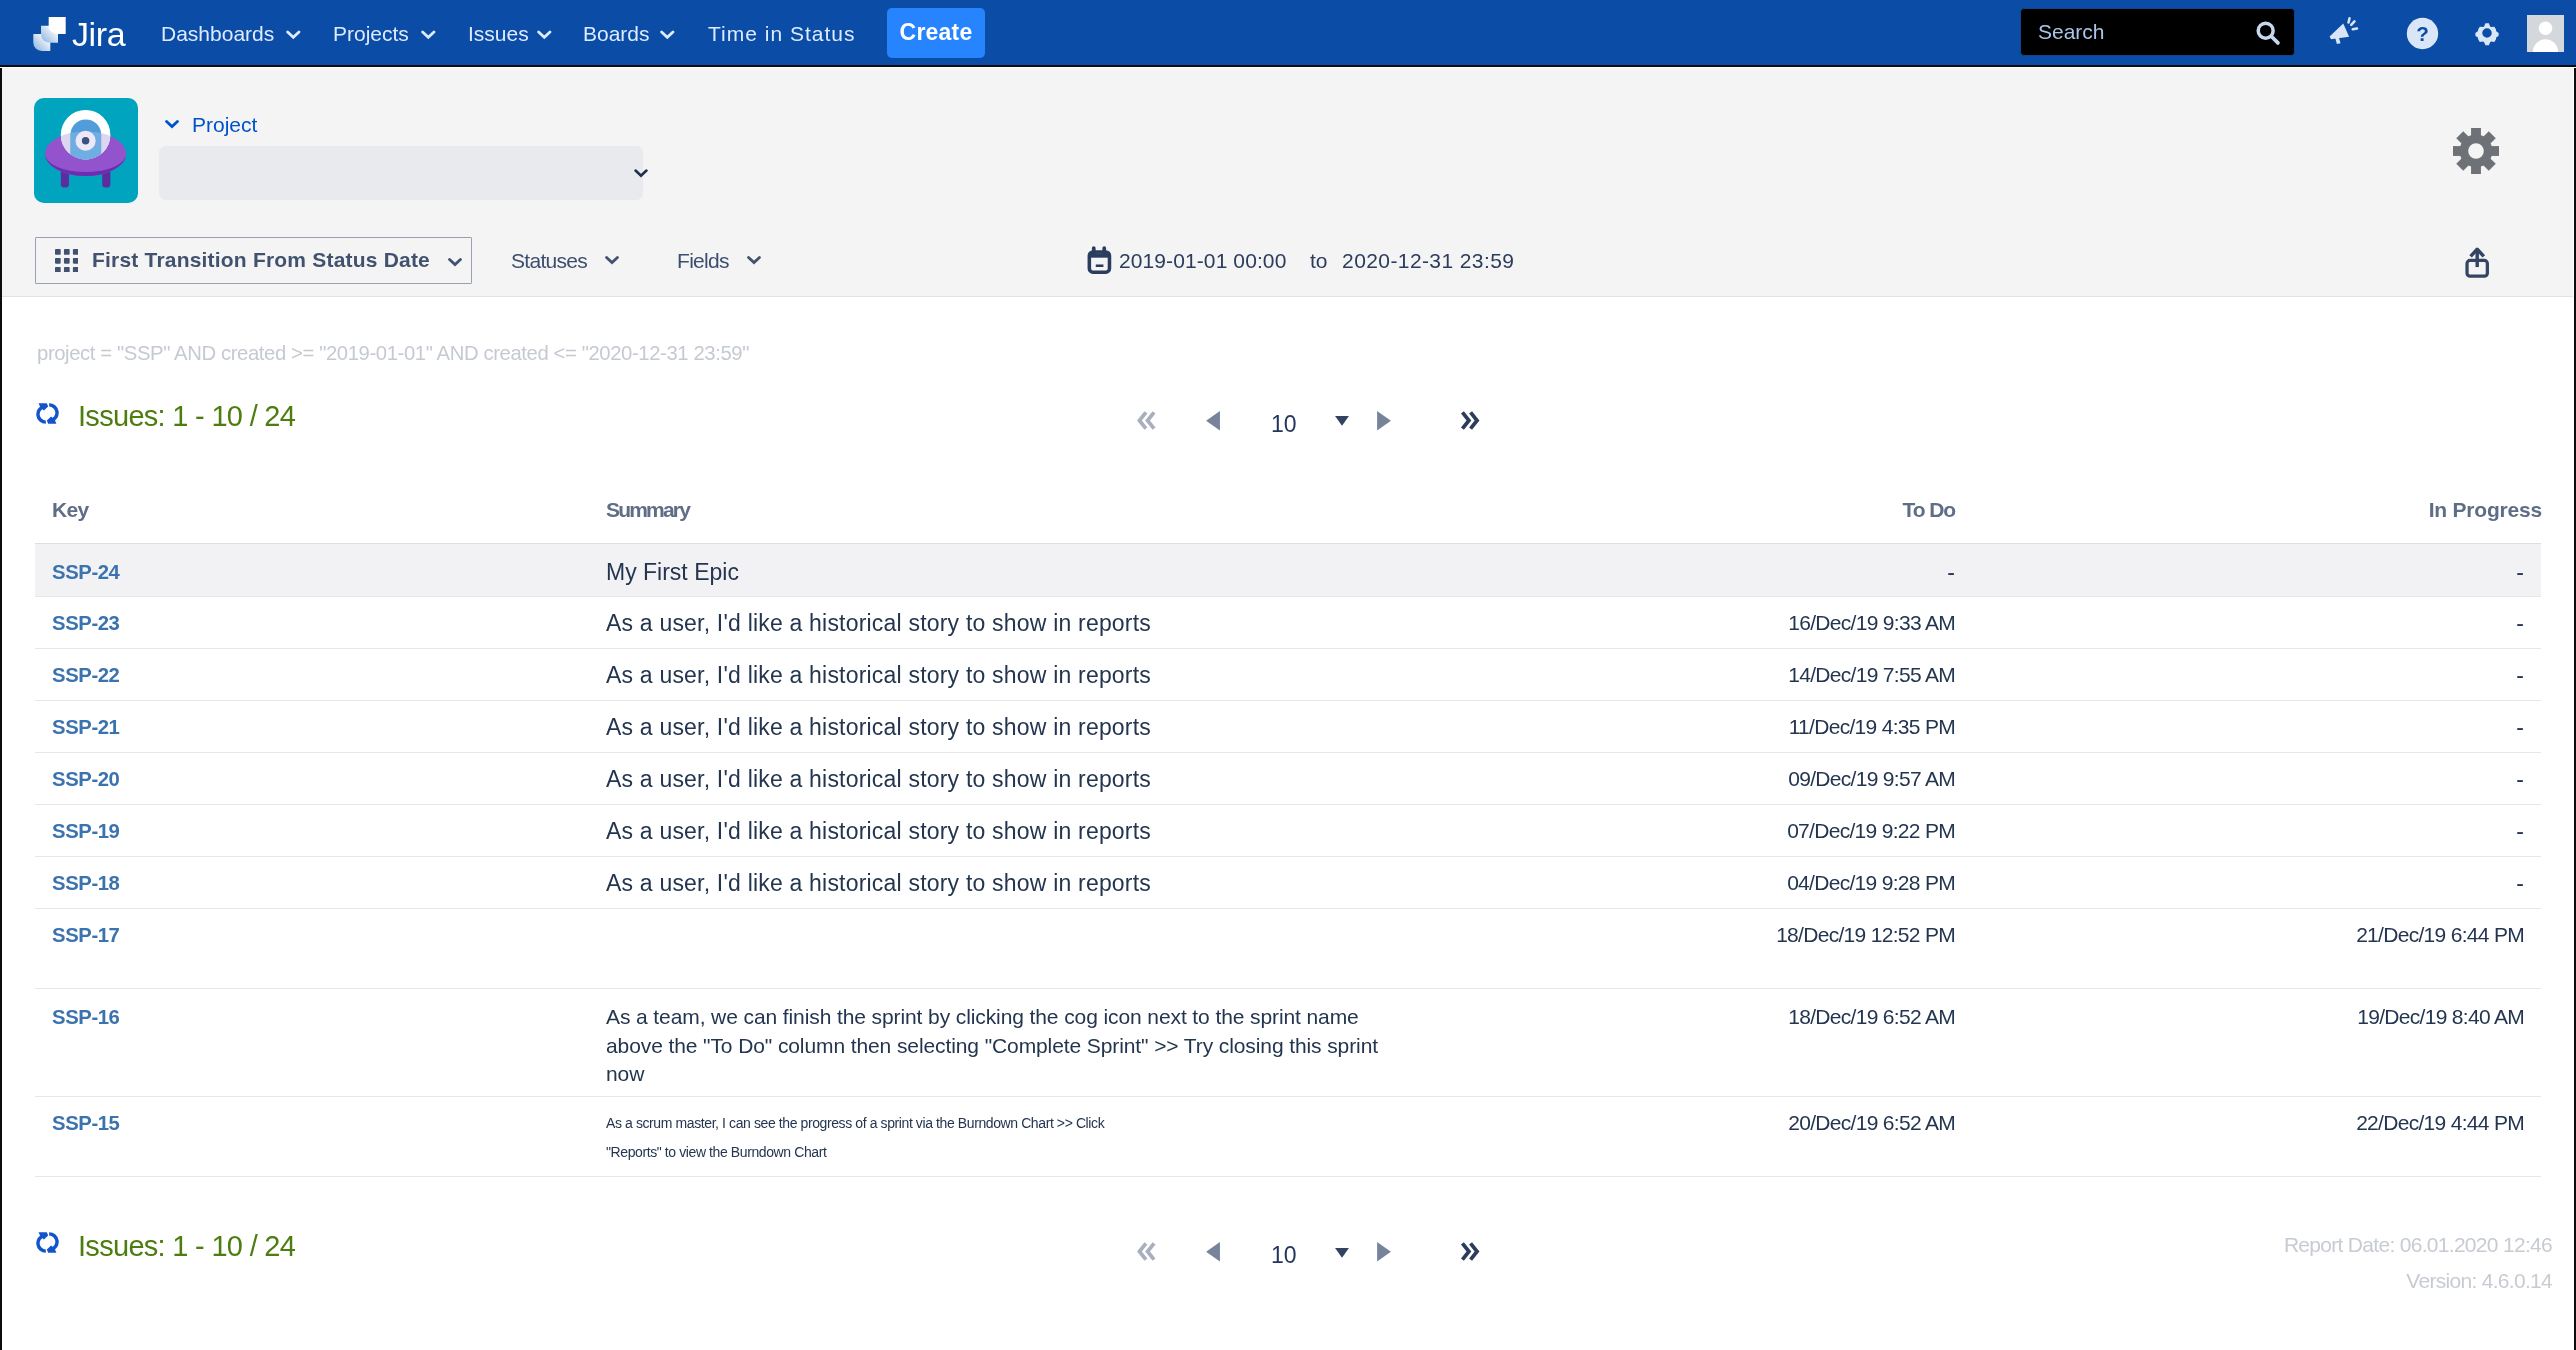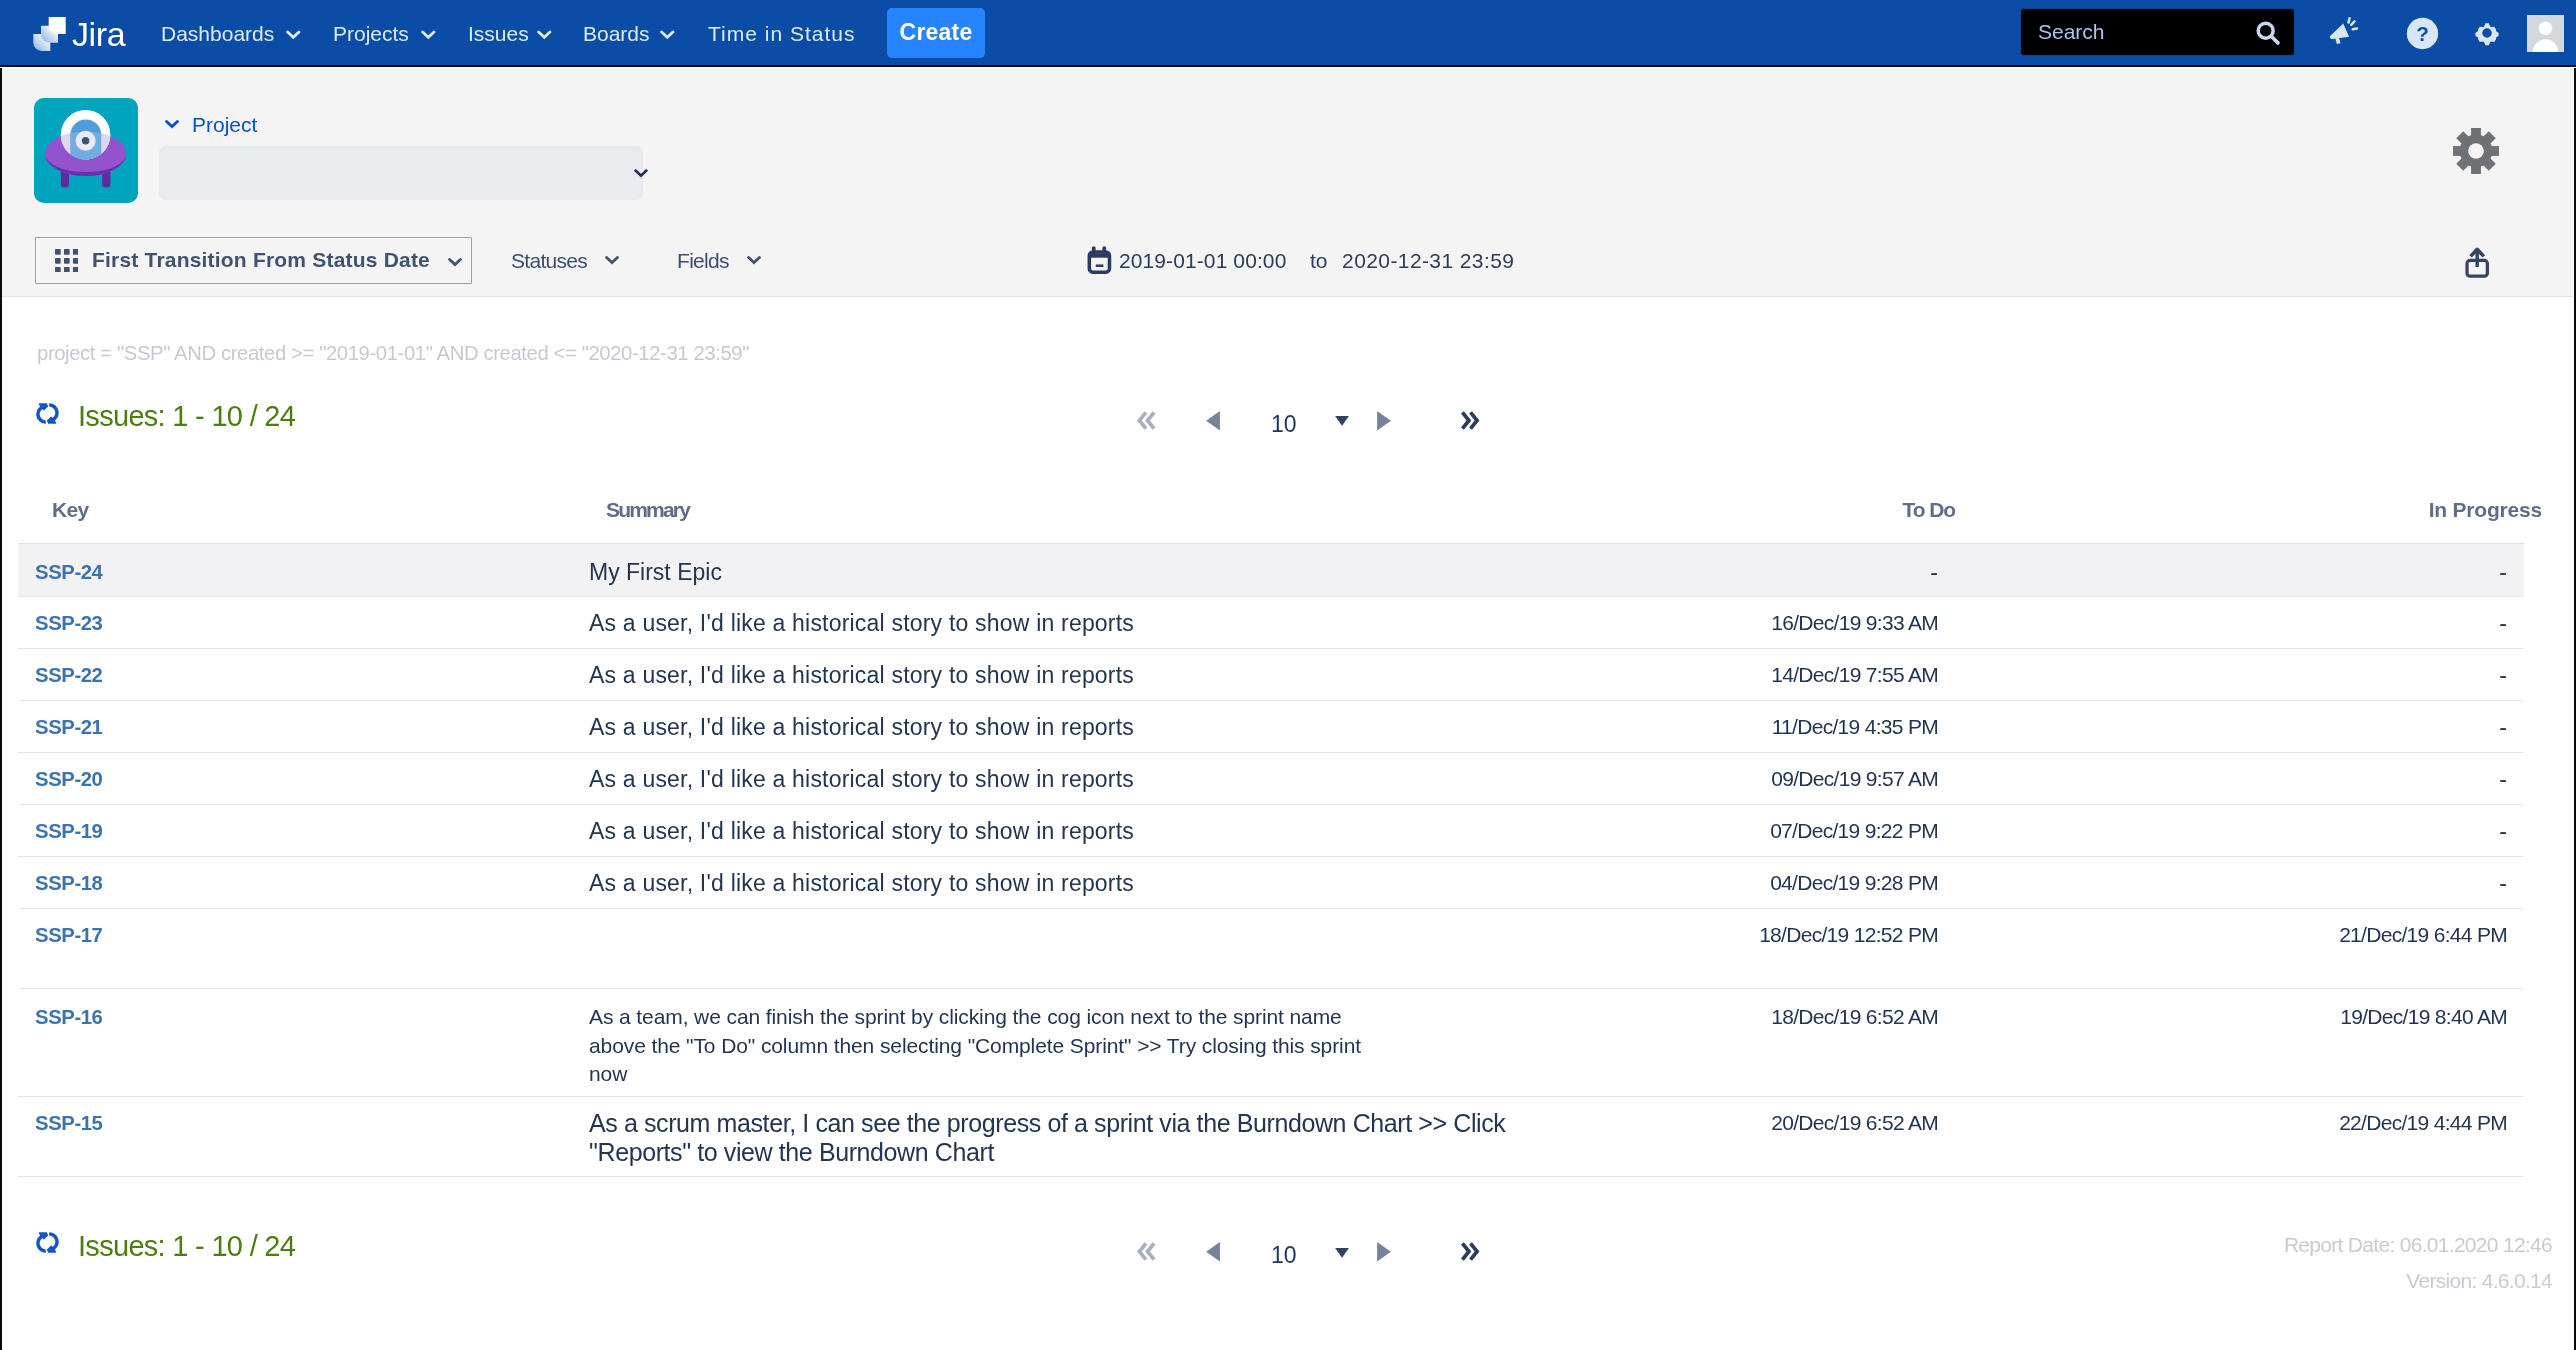--- a/index.html
+++ b/index.html
@@ -29,26 +29,26 @@
 #dates { position:absolute; left:1119px; top:237px; height:47px; line-height:47px; font-size:21px; color:#2b3c5c; }
 
 
 #jql { position:absolute; left:37px; top:342px; font-size:20.3px; letter-spacing:-0.4px; color:#c5cad2; }
 
 
 .issuestxt { position:absolute; left:78px; font-size:29px; letter-spacing:-0.7px; color:#4d7c0f; }
 
 
 .th { position:absolute; font-size:21px; font-weight:bold; color:#5f6e86; }
-.row { position:absolute; left:18px; width:2506px; border-bottom:1.6px solid #e4e6eb; }
+.row { position:absolute; left:35px; width:2506px; border-bottom:1.6px solid #e4e6eb; }
 .key { position:absolute; left:17px; font-size:20.3px; font-weight:bold; color:#3b73af; line-height:28.5px; letter-spacing:-0.4px; }
 .summ { position:absolute; left:571px; font-size:23px; color:#243550; line-height:28.5px; }
 .s17 { font-size:21px; letter-spacing:-0.6px; }
 .s16 { font-size:21px; letter-spacing:-0.1px; }
-.s15 { font-size:25px; letter-spacing:-0.4px; }
+.s15 { font-size:14px; letter-spacing:-0.4px; }
 .su  { letter-spacing:0.2px; }
 .todo { position:absolute; right:586px; font-size:21px; color:#243550; text-align:right; letter-spacing:-0.7px; line-height:28.5px; }
 .inprog { position:absolute; right:17px; font-size:21px; color:#243550; text-align:right; letter-spacing:-0.7px; line-height:28.5px; }
 .dash { font-size:23px; letter-spacing:0; }
 
 
 .footgray { position:absolute; font-size:21px; letter-spacing:-0.7px; color:#c7cbd2; }
 
 svg { display:block; }
 </style>

